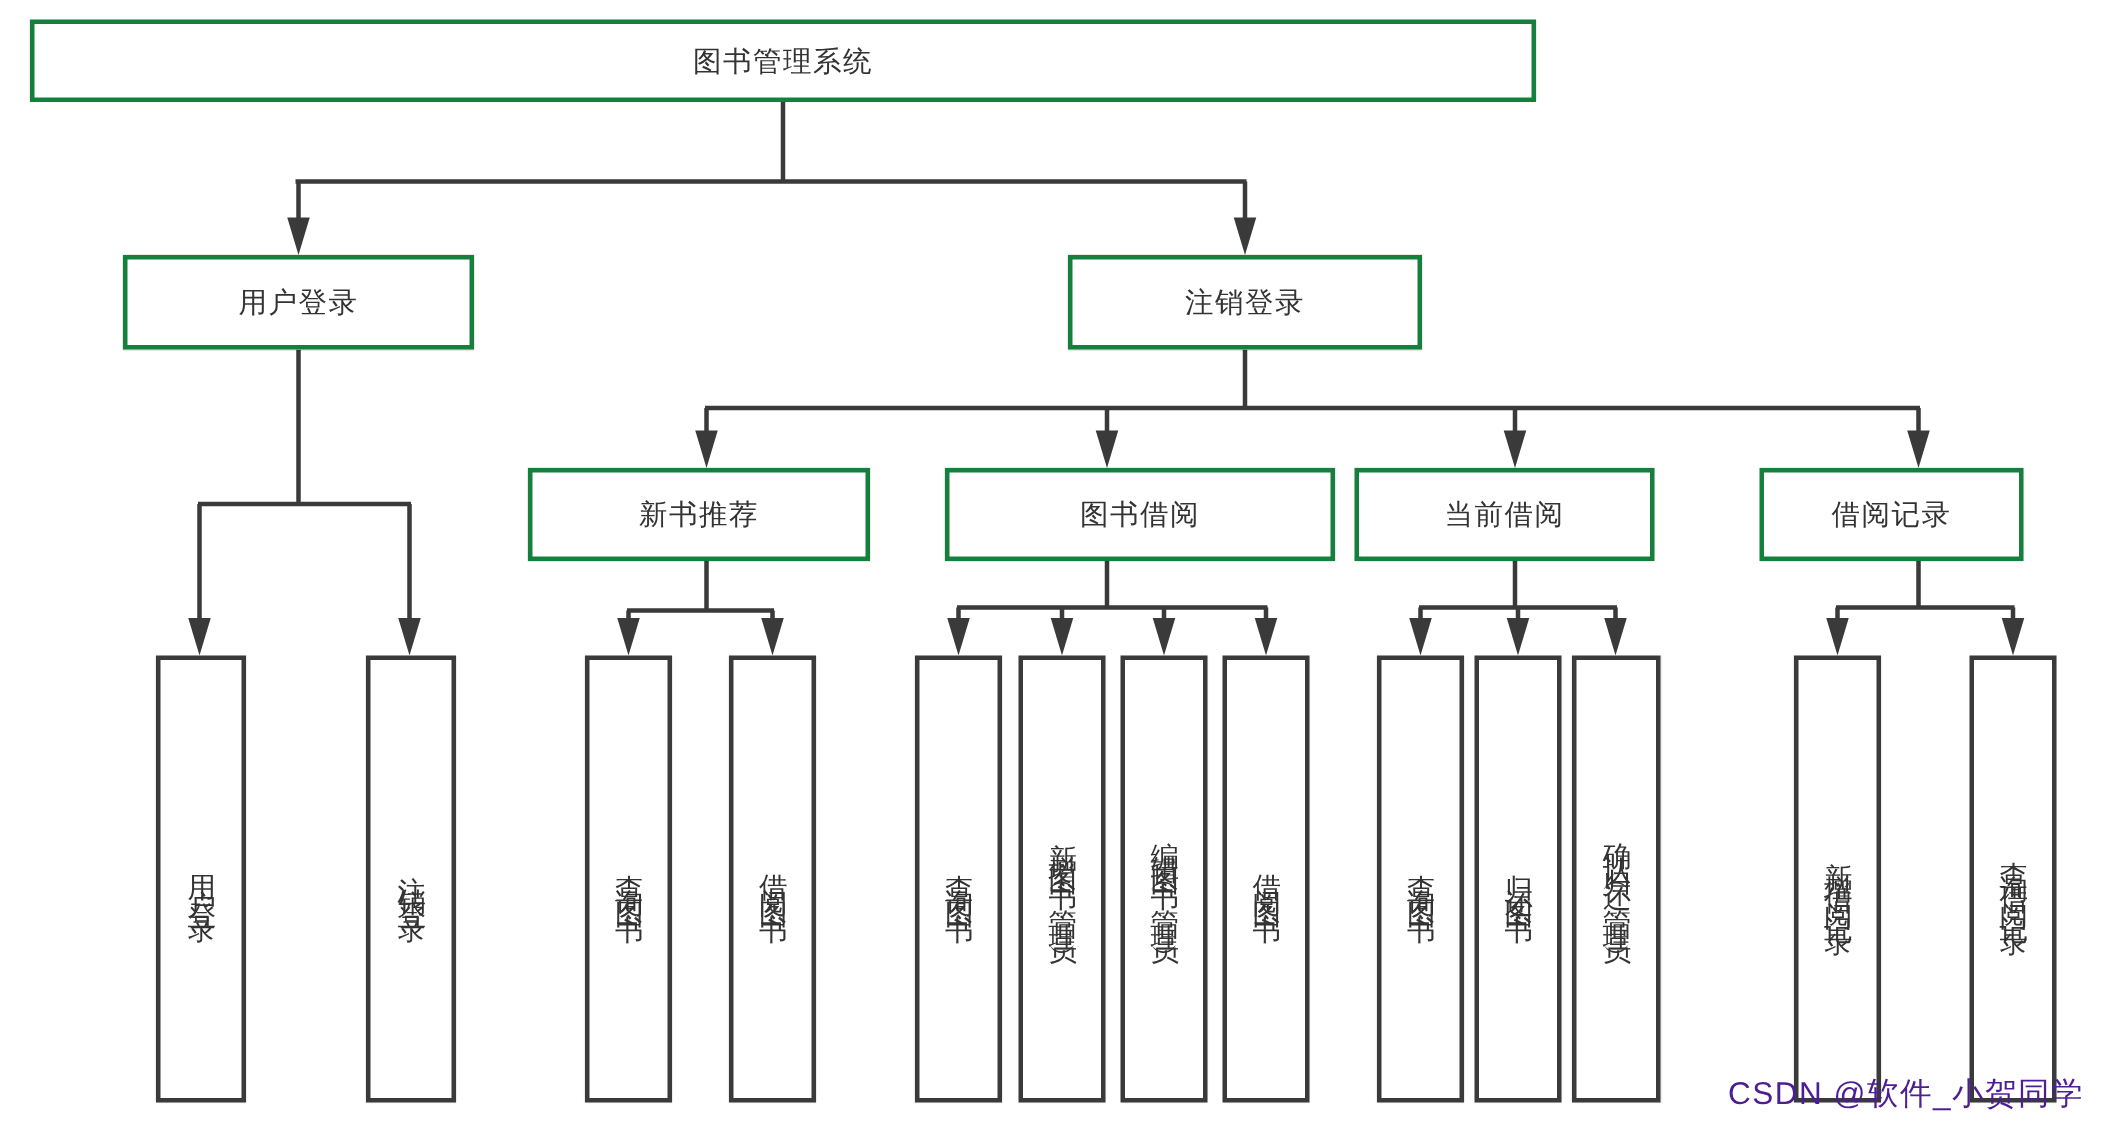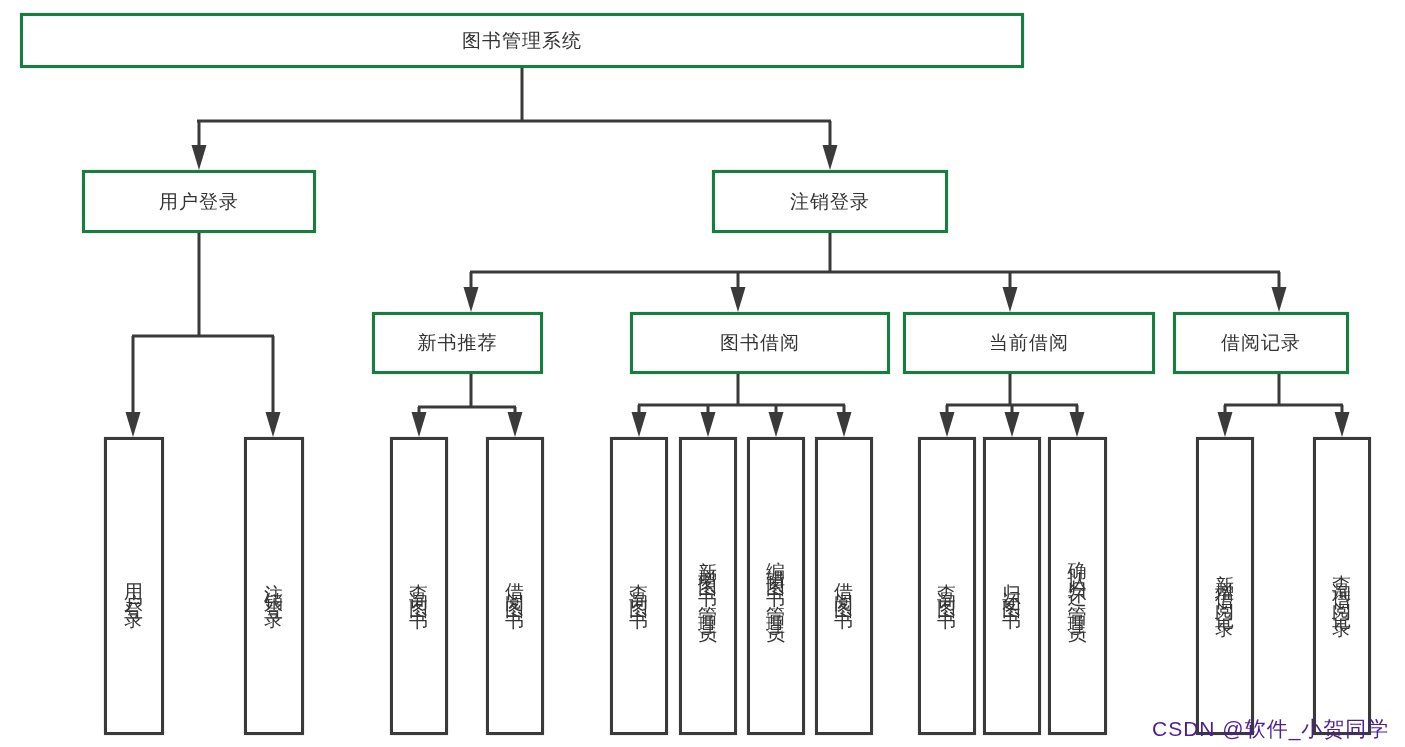--- a/index.html
+++ b/index.html
@@ -110,27 +110,27 @@
     <span>图书管理系统</span>
   </div>
 
   <div class="node" style="left:82px;top:170px;width:234px;height:63px;">
     <span>用户登录</span>
   </div>
   <div class="node" style="left:712px;top:170px;width:236px;height:63px;">
     <span>注销登录</span>
   </div>
 
-  <div class="node" style="left:372px;top:312px;width:171px;height:62px;">
+  <div class="node" style="left:352px;top:312px;width:228px;height:62px;">
     <span>新书推荐</span>
   </div>
   <div class="node" style="left:630px;top:312px;width:260px;height:62px;">
     <span>图书借阅</span>
   </div>
-  <div class="node" style="left:903px;top:312px;width:252px;height:62px;">
+  <div class="node" style="left:903px;top:312px;width:200px;height:62px;">
     <span>当前借阅</span>
   </div>
   <div class="node" style="left:1173px;top:312px;width:176px;height:62px;">
     <span>借阅记录</span>
   </div>
 
   <div class="leaf" style="left:104px;top:437px;width:60px;height:298px;">
     <span class="vtext">用户登录</span>
   </div>
   <div class="leaf" style="left:244px;top:437px;width:60px;height:298px;">

